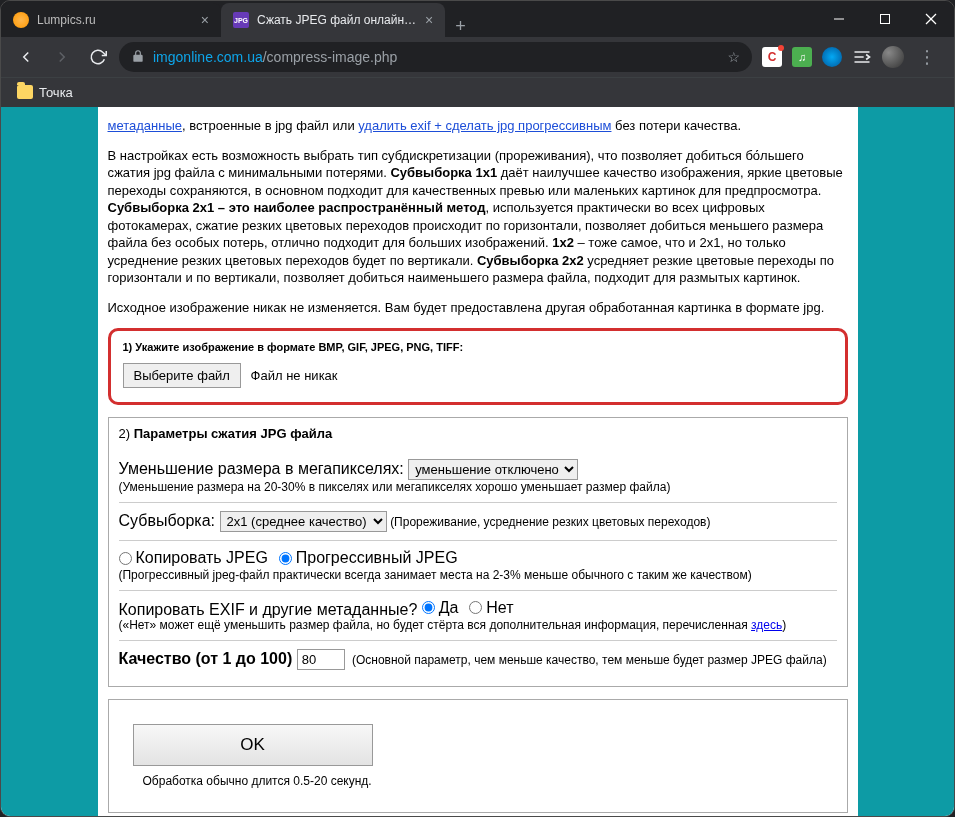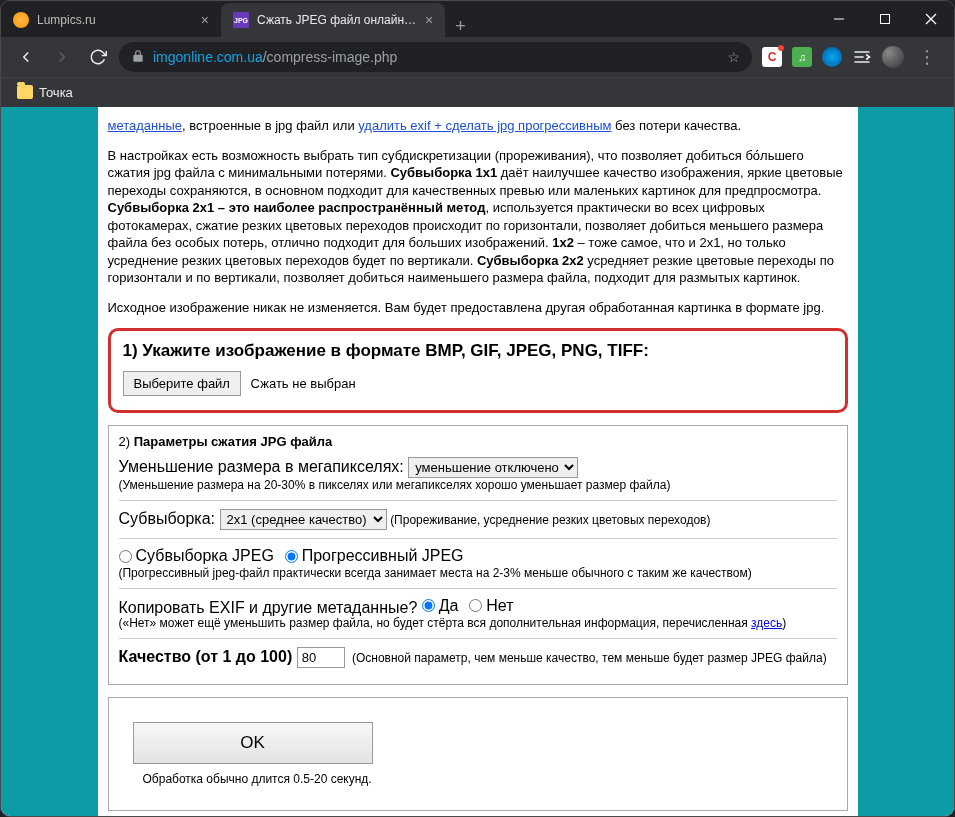--- a/index.html
+++ b/index.html
@@ -135,22 +135,22 @@
 .section-box {
   border: 1px solid #aaa;
   padding: 8px 10px;
   margin-bottom: 12px;
 }
 .section-box.highlighted {
   border: 3px solid #d32f2f;
   border-radius: 10px;
   padding: 10px 12px 14px 12px;
 }
-.section-title { font-weight: bold; margin-bottom: 10px; font-size: 17px; }
-.section-title-plain { font-size: 13px; }
+.section-title { font-weight: bold; margin-bottom: 10px; font-size: 11px; }
+.section-title-plain { margin-bottom: 10px; font-size: 13px; }
 .file-button {
   background: #efefef;
   border: 1px solid #999;
   padding: 4px 10px;
   font-size: 13px;
   cursor: pointer;
   font-family: inherit;
 }
 .file-status { margin-left: 6px; font-size: 13px; }
 .param-block { border-bottom: 1px solid #ccc; padding: 8px 0; }
@@ -285,21 +285,21 @@
           </p>
           <p>
             <span>В настройках есть возможность выбрать тип субдискретизации (прореживания), что позволяет добиться бо́льшего сжатия jpg файла с минимальными потерями. </span><b>Субвыборка 1x1</b><span> даёт наилучшее качество изображения, яркие цветовые переходы сохраняются, в основном подходит для качественных превью или маленьких картинок для предпросмотра. </span><b>Субвыборка 2x1 – это наиболее распространённый метод</b><span>, используется практически во всех цифровых фотокамерах, сжатие резких цветовых переходов происходит по горизонтали, позволяет добиться меньшего размера файла без особых потерь, отлично подходит для больших изображений. </span><b>1x2</b><span> – тоже самое, что и 2x1, но только усреднение резких цветовых переходов будет по вертикали. </span><b>Субвыборка 2x2</b><span> усредняет резкие цветовые переходы по горизонтали и по вертикали, позволяет добиться наименьшего размера файла, подходит для размытых картинок.</span>
           </p>
           <p>Исходное изображение никак не изменяется. Вам будет предоставлена другая обработанная картинка в формате jpg.</p>
         </div>
 
         <div class="section-box highlighted">
           <div class="section-title">1) Укажите изображение в формате BMP, GIF, JPEG, PNG, TIFF:</div>
           <button class="file-button">Выберите файл</button>
-          <span class="file-status">Сжать не выбран</span>
+          <span class="file-status">Файл не никак</span>
         </div>
 
         <div class="section-box">
           <div class="section-title-plain">
             <span>2) </span><b>Параметры сжатия JPG файла</b>
           </div>
 
           <div class="param-block">
             <span class="param-label">Уменьшение размера в мегапикселях: </span>
             <select>
@@ -312,21 +312,21 @@
             <span class="param-label">Субвыборка: </span>
             <select>
               <option>2x1 (среднее качество)</option>
             </select>
             <span class="param-hint">(Прореживание, усреднение резких цветовых переходов)</span>
           </div>
 
           <div class="param-block">
             <span class="radio-group">
               <input type="radio" name="jpegtype" style="">
-              <span class="param-label">Субвыборка JPEG</span>
+              <span class="param-label">Копировать JPEG</span>
             </span>
             &nbsp;
             <span class="radio-group">
               <input type="radio" name="jpegtype" checked="" style="">
               <span class="param-label">Прогрессивный JPEG</span>
             </span>
             <div class="param-hint">(Прогрессивный jpeg-файл практически всегда занимает места на 2-3% меньше обычного с таким же качеством)</div>
           </div>
 
           <div class="param-block">

